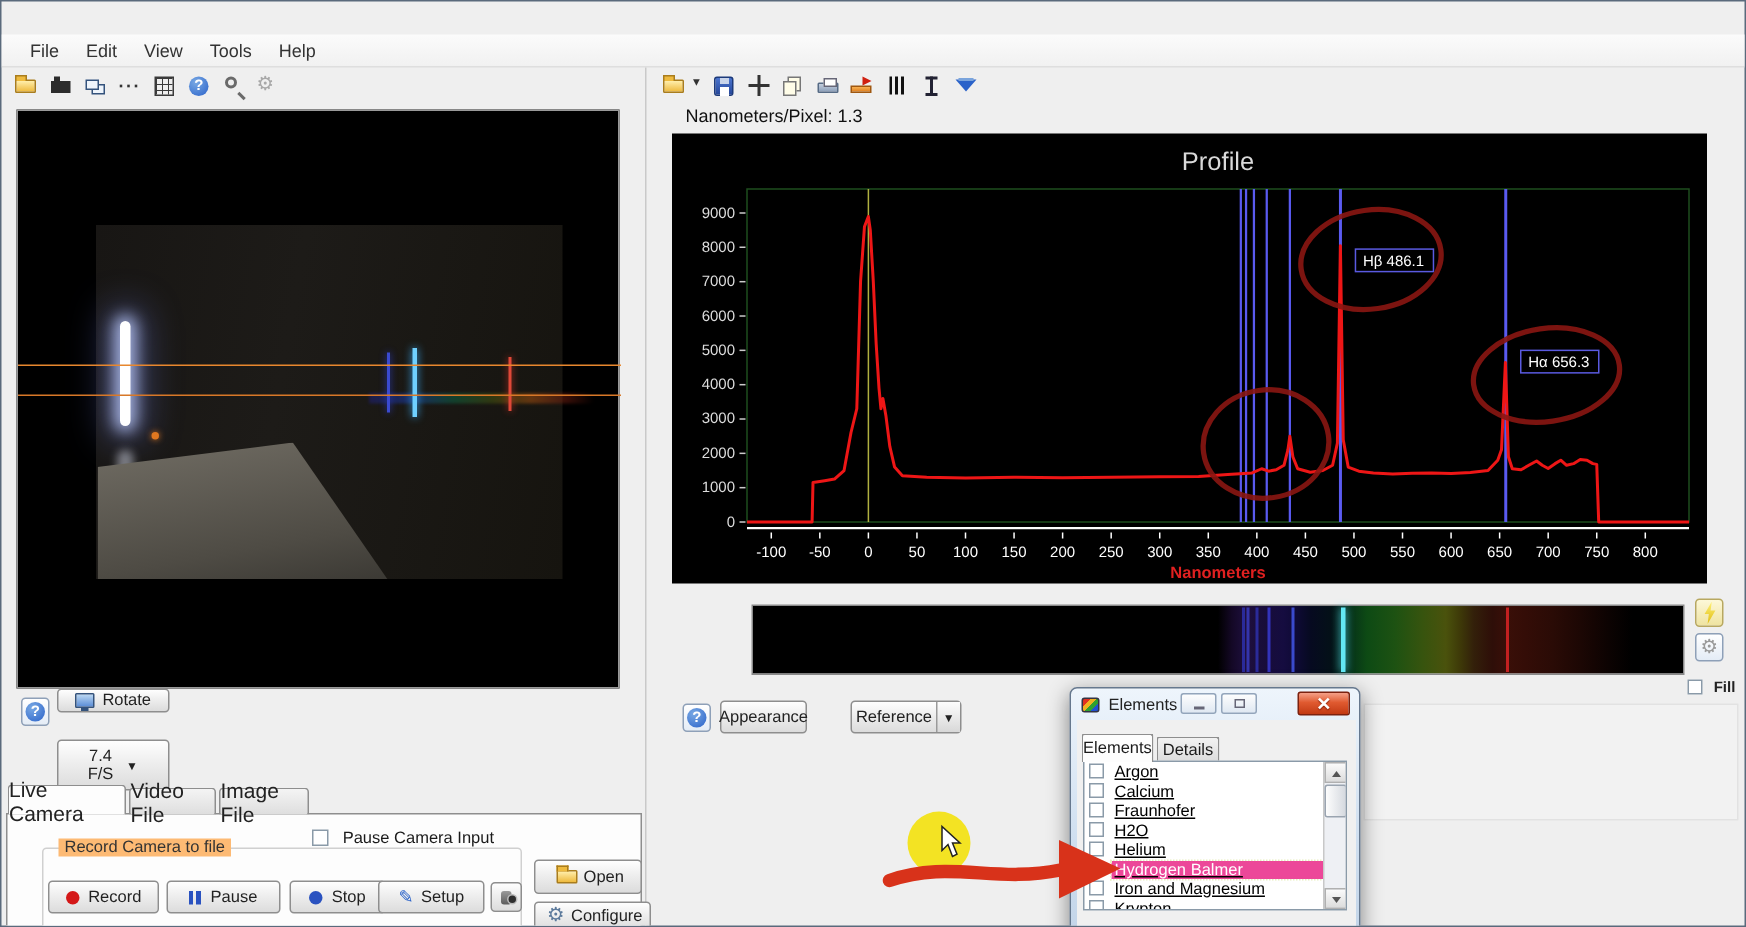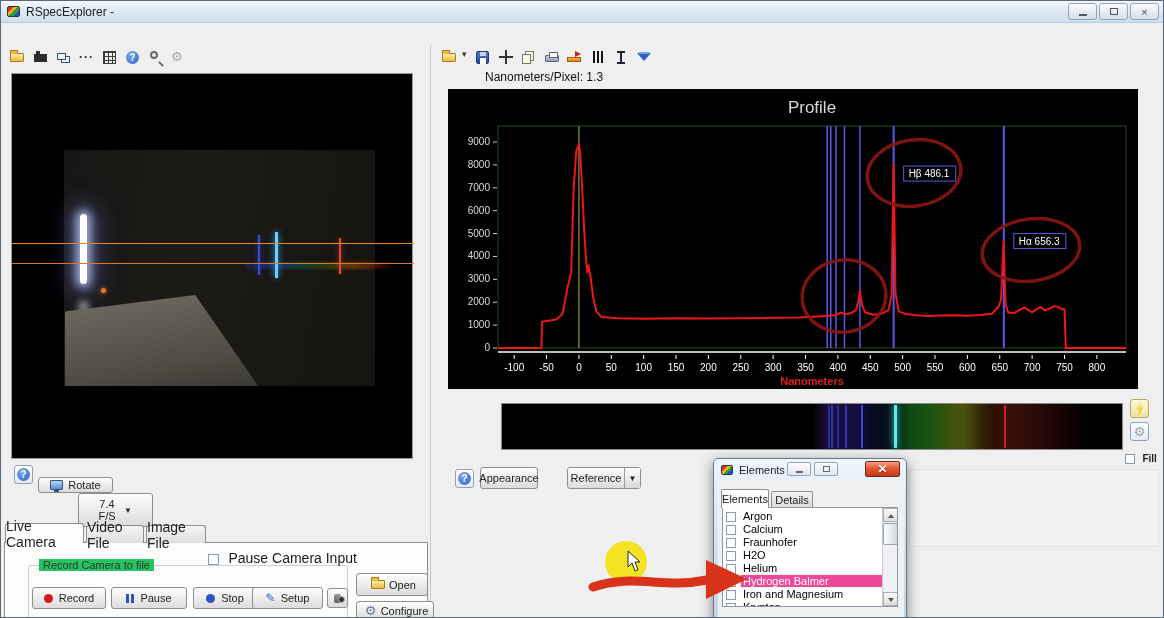--- a/index.html
+++ b/index.html
@@ -103,29 +103,29 @@
   .hline{position:absolute;left:0;width:402px;height:1px;}
   
   .tab{position:absolute;border:1px solid #8e8e8e;border-bottom:none;border-radius:3px 3px 0 0;
     font-size:14px;color:#222;display:flex;align-items:center;justify-content:center;
     background:linear-gradient(#f4f4f4,#dedede);}
   .tab.active{background:#fdfdfd;z-index:3;}
   .tabpanel{position:absolute;left:3px;top:541px;width:424px;height:77px;background:#fdfdfd;border:1px solid #8e8e8e;}
   .cb{display:inline-block;width:11px;height:11px;background:#fff;border:1px solid #8a9aa8;vertical-align:-2px;}
   .cb.checked{color:#1a4a1a;font-size:10px;line-height:10px;text-align:center;font-weight:bold;}
   .groupbox{position:absolute;left:27px;top:564px;width:320px;height:60px;border:1px solid #d0d0d0;border-radius:3px;}
-  .grouplabel{position:absolute;left:38px;top:558px;background:#22c55e;padding:0 4px;font-size:11px;color:#333;}
+  .grouplabel{position:absolute;left:38px;top:558px;background:#fdba74;padding:0 4px;font-size:11px;color:#333;}
   .dotred{display:inline-block;width:9px;height:9px;border-radius:50%;background:#d41818;margin-right:6px;}
   .dotblue{display:inline-block;width:9px;height:9px;border-radius:50%;background:#2a52c0;margin-right:6px;}
   .pausebars{display:inline-block;width:8px;height:9px;margin-right:6px;
     background:linear-gradient(90deg,#2a52c0 0 3px,transparent 3px 5px,#2a52c0 5px 8px);}
   .pen{color:#2a62c9;font-family:"DejaVu Sans",sans-serif;font-size:12px;margin-right:5px;}
   
   .chart-panel{position:absolute;left:447px;top:88px;width:690px;height:300px;background:#000;}
-  .scale-readout{position:absolute;left:456px;top:69px;font-size:12px;color:#111;margin-left:28px;}
+  .scale-readout{position:absolute;left:456px;top:69px;font-size:12px;color:#111;}
   .strip{position:absolute;left:500px;top:402px;width:622px;height:47px;border:1px solid #8a8a8a;background:
     linear-gradient(90deg,#000 0%,#000 50%,
     #140826 51.5%,#1e0f3e 53%,#180d3a 55%,#150c40 57%,#0e0a34 58.5%,
     #060a20 60%,#041018 62%,#052c1a 63.8%,
     #0d4a14 66%,#1d5212 69%,#37540e 72%,#4a520c 74.5%,
     #3e3a08 76%,#33200a 77.5%,
     #2e0e08 79.5%,#3a0f08 81%,#340d07 83%,#2a0b06 86%,
     #1c0704 89%,#0c0302 92%,#000 94.5%,#000 100%);}
   .striplines{position:absolute;inset:0;}
   .vdivider{position:absolute;left:429px;top:44px;width:1px;height:574px;background:#c9c9c9;}
@@ -141,54 +141,48 @@
   .dlg-btn .minbar{width:7px;height:2px;background:#667;margin-top:5px;}
   .dlg-btn .maxbox{width:7px;height:6px;border:1px solid #667;}
   .dlg-close{position:absolute;top:2px;right:6px;width:35px;height:16px;border:1px solid #7c2210;border-radius:2px;
     background:linear-gradient(#f5a088,#e05a30 45%,#c23a14);color:#fff;font-size:12px;font-weight:bold;
     display:flex;align-items:center;justify-content:center;text-shadow:0 1px 1px #801800;}
   .dlg-client{position:absolute;left:4px;top:21px;width:186px;height:149px;background:#f0f0f0;}
   .dlg-tab{position:absolute;border:1px solid #8e8e8e;border-bottom:none;border-radius:2px 2px 0 0;
     font-size:11px;display:flex;align-items:center;justify-content:center;background:linear-gradient(#f2f2f2,#dcdcdc);}
   .dlg-tab.active{background:#fdfdfd;z-index:2;}
   .listbox{position:absolute;left:4px;top:27px;width:176px;height:100px;background:#fff;border:1px solid #8a9aa8;overflow:hidden;}
-  .lrow{display:flex;align-items:flex-end;height:13px;padding-left:3px;font-size:11px;color:#000;}
+  .lrow{display:flex;align-items:flex-start;height:13px;padding-left:3px;font-size:11px;color:#000;text-decoration:underline;}
   .lrow .cb{width:10px;height:10px;margin-right:5px;flex:0 0 auto;}
   .lrow .lbl{padding:0 2px;white-space:nowrap;}
   .lrow.selected .lbl{background:#ec4899;color:#fff;outline:1px dotted #e8f0c0;flex:1 1 auto;}
   .scroll{position:absolute;right:0;top:0;width:15px;height:100%;background:#eef0f4;border-left:1px solid #c8c8c8;}
   .sbtn{position:absolute;left:0;width:15px;height:14px;background:linear-gradient(#fbfbfb,#dcdcdc);border:1px solid #b0b0b0;}
   .sbtn:before{content:"";position:absolute;left:4px;}
   .sbtn.up:before{top:5px;border-left:3px solid transparent;border-right:3px solid transparent;border-bottom:4px solid #555;}
   .sbtn.down{bottom:0;}
   .sbtn.down:before{top:5px;border-left:3px solid transparent;border-right:3px solid transparent;border-top:4px solid #555;}
   .sthumb{position:absolute;left:0;top:15px;width:15px;height:22px;background:linear-gradient(90deg,#fdfdfd,#d5d9df);
     border:1px solid #9aa4b0;border-radius:2px;}
   .overlay{position:absolute;left:0;top:0;z-index:100;pointer-events:none;}
   .small10{font-size:10px;color:#222;}
 </style>
 </head>
 <body>
 
 <div class="app">
 
-  <div class="titlebar">
-    <span class="logo"></span>
-    <span class="title-text">RSpecExplorer -</span>
-    <span class="winbtns">
-      <span class="wbtn">
-          <span class="minbar"></span>
-        </span>
-      <span class="wbtn">
-          <span class="maxbox"></span>
-        </span>
-      <span class="wbtn">×</span>
-    </span>
-  </div>
-
+
+  <div class="menubar" id="menubar">
+      <span class="menu-item">File</span>
+      <span class="menu-item">Edit</span>
+      <span class="menu-item">View</span>
+      <span class="menu-item">Tools</span>
+      <span class="menu-item">Help</span>
+    </div>
 
   <div class="toolbar tb-left" id="tb-left">
       <span class="ic">
         <span class="g-folder"></span>
       </span>
       <span class="ic">
         <span class="g-imp"></span>
       </span>
       <span class="ic">
         <span class="g-casc"></span>
@@ -250,39 +244,39 @@
       <div class="sline" style="left:211px;top:82px;height:46px;width:3px;background:#6fd0ff;box-shadow:0 0 6px #3ab0ff;"></div>
       <div class="sline" style="left:275px;top:88px;height:36px;background:#e04838;box-shadow:0 0 5px #c03020;"></div>
     </div>
     <div class="hline" style="top:169px;background:#e8872e;"></div>
     <div class="hline" style="top:189px;background:#d87828;"></div>
   </div>
 
   <div class="roundbtn" style="left:13px;top:464px;">
     <span class="g-help" style="position:static;"></span>
   </div>
-  <button class="btn" style="left:37px;top:476px;width:75px;height:16px;">
+  <button class="btn" style="left:37px;top:458px;width:75px;height:16px;">
     <span class="g-mon"></span>
     <span>Rotate</span>
   </button>
-  <button class="btn" style="left:37px;top:492px;width:75px;height:22px;padding:16px;margin-left:40px;">
+  <button class="btn" style="left:37px;top:492px;width:75px;height:22px;padding:16px;">
     <span style="flex:1;">7.4 F/S</span>
     <span style="width:17px;border-left:1px solid #9a9a9a;font-size:8px;align-self:stretch;display:flex;align-items:center;justify-content:center;">▼</span>
   </button>
 
   <div id="camera-tabs">
       <span class="tab active" style="left: 4px; top: 522px; width: 79px; height: 20px; z-index: 4;">Live Camera</span>
       <span class="tab" style="left: 85px; top: 524px; width: 58px; height: 18px; z-index: 2;">Video File</span>
       <span class="tab" style="left: 145px; top: 524px; width: 60px; height: 18px; z-index: 2;">Image File</span>
     </div>
   <div class="tabpanel"></div>
 
   <span style="position:absolute;left:207px;top:548px;z-index:4;">
     <span class="cb"></span>
-    <span style="font-size:14px;margin-left:5px;">Pause Camera Input</span>
+    <span style="font-size:11px;margin-left:5px;">Pause Camera Input</span>
   </span>
 
   <div class="groupbox" style="background:#fdfdfd;z-index:3;"></div>
   <span class="grouplabel" style="z-index:4;">Record Camera to file</span>
 
   <button class="btn" style="left:31px;top:586px;width:74px;height:22px;z-index:4;">
     <span class="dotred"></span>
       <span>Record</span>
   </button>
   <button class="btn" style="left:110px;top:586px;width:76px;height:22px;z-index:4;">

